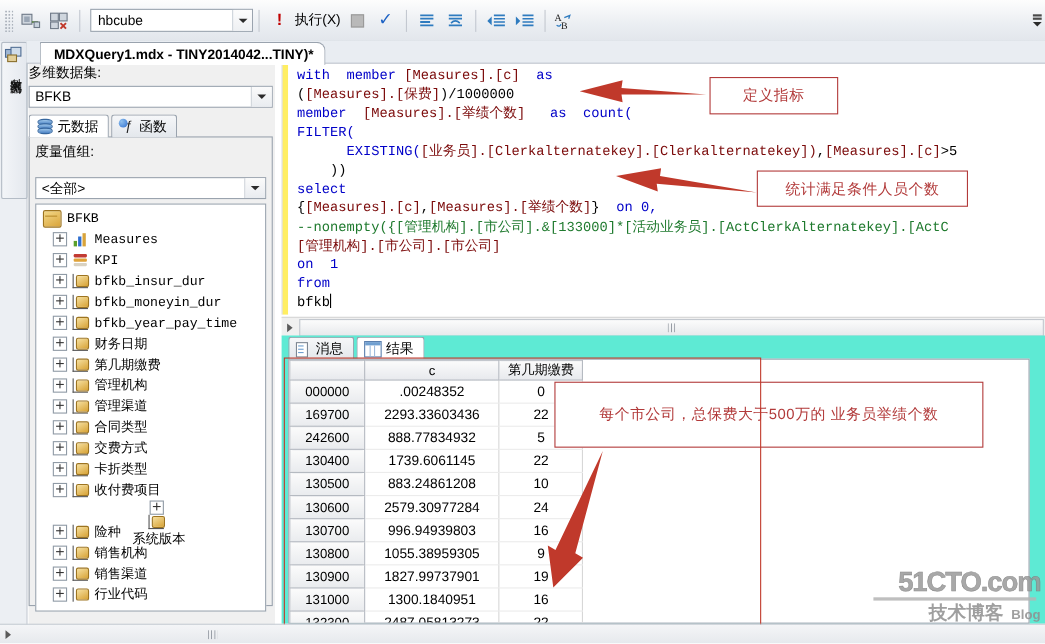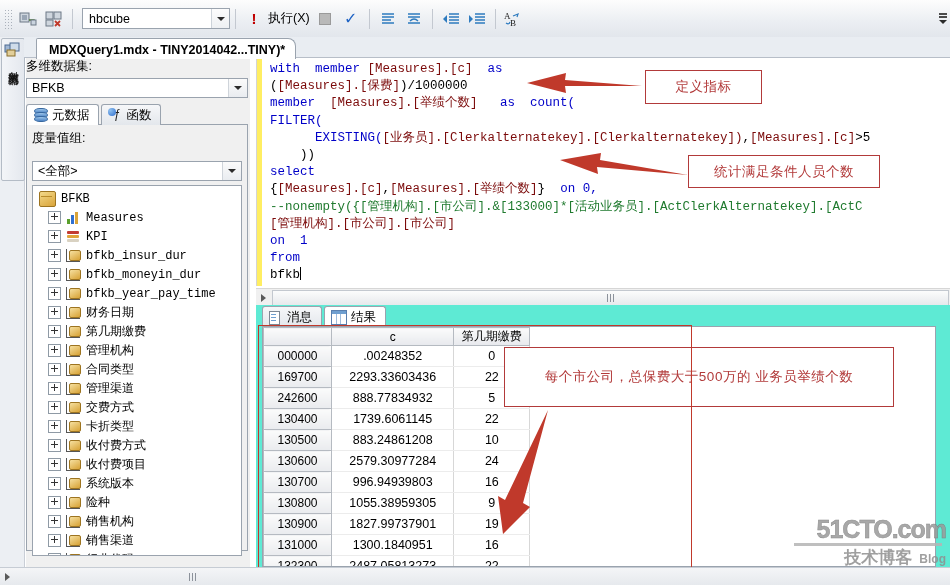--- a/index.html
+++ b/index.html
@@ -454,68 +454,59 @@
               </span>
               <span class="nm">管理机构</span>
             </div>
             <div class="tnode" style="padding-left: 11px;">
               <span class="plus"></span>
               <span class="ico ic-dim">
                 <span class="ax1"></span>
                 <span class="ax2"></span>
                 <span class="cb"></span>
               </span>
+              <span class="nm">管理渠道</span>
+            </div>
+            <div class="tnode" style="padding-left: 11px;">
+              <span class="plus"></span>
+              <span class="ico ic-dim">
+                <span class="ax1"></span>
+                <span class="ax2"></span>
+                <span class="cb"></span>
+              </span>
               <span class="nm">合同类型</span>
             </div>
             <div class="tnode" style="padding-left: 11px;">
               <span class="plus"></span>
               <span class="ico ic-dim">
                 <span class="ax1"></span>
                 <span class="ax2"></span>
                 <span class="cb"></span>
               </span>
-              <span class="nm">管理渠道</span>
-            </div>
-            <div class="tnode" style="padding-left: 11px;">
-              <span class="plus"></span>
-              <span class="ico ic-dim">
-                <span class="ax1"></span>
-                <span class="ax2"></span>
-                <span class="cb"></span>
-              </span>
               <span class="nm">交费方式</span>
             </div>
             <div class="tnode" style="padding-left: 11px;">
               <span class="plus"></span>
               <span class="ico ic-dim">
                 <span class="ax1"></span>
                 <span class="ax2"></span>
                 <span class="cb"></span>
               </span>
               <span class="nm">卡折类型</span>
             </div>
             <div class="tnode" style="padding-left: 11px;">
               <span class="plus"></span>
               <span class="ico ic-dim">
                 <span class="ax1"></span>
                 <span class="ax2"></span>
                 <span class="cb"></span>
               </span>
-              <span class="nm">收付费方式</span>
-            </div>
-            <div class="tnode" style="padding-left: 11px;">
-              <span class="plus"></span>
-              <span class="ico ic-dim">
-                <span class="ax1"></span>
-                <span class="ax2"></span>
-                <span class="cb"></span>
-              </span>
               <span class="nm">收付费项目</span>
             </div>
-            <div class="tnode" style="padding-left: 11px;">
+            <div class="tnode" style="padding-left: 11px; flex-direction: column;">
               <span class="plus"></span>
               <span class="ico ic-dim">
                 <span class="ax1"></span>
                 <span class="ax2"></span>
                 <span class="cb"></span>
               </span>
               <span class="nm">系统版本</span>
             </div>
             <div class="tnode" style="padding-left: 11px;">
               <span class="plus"></span>

